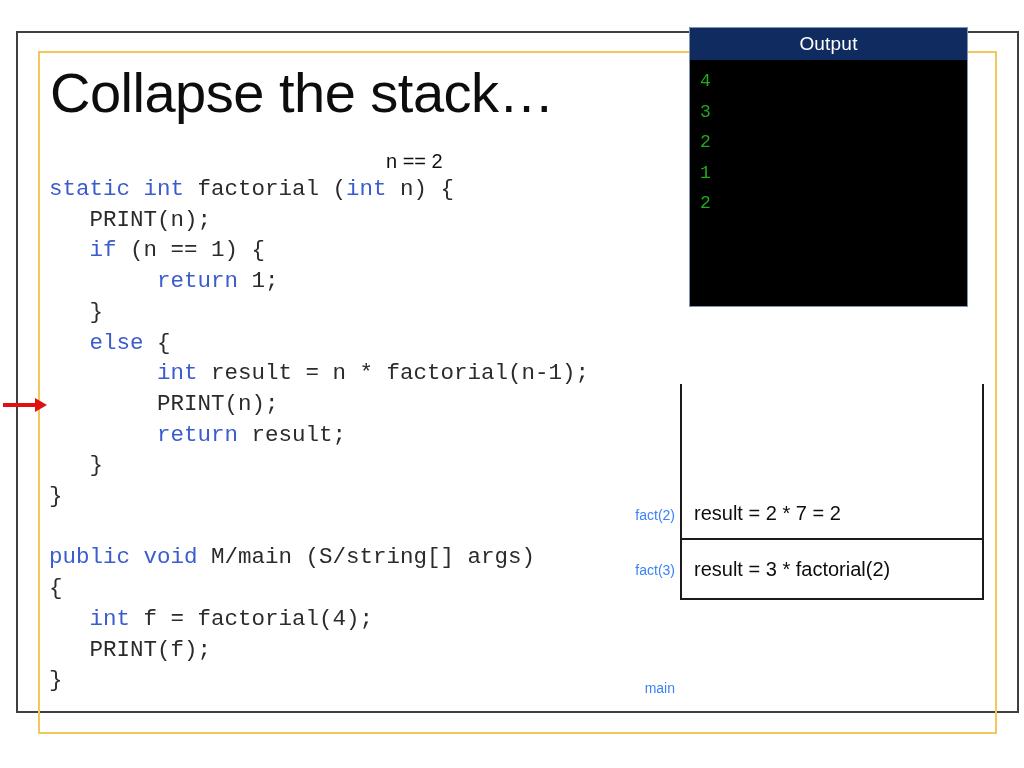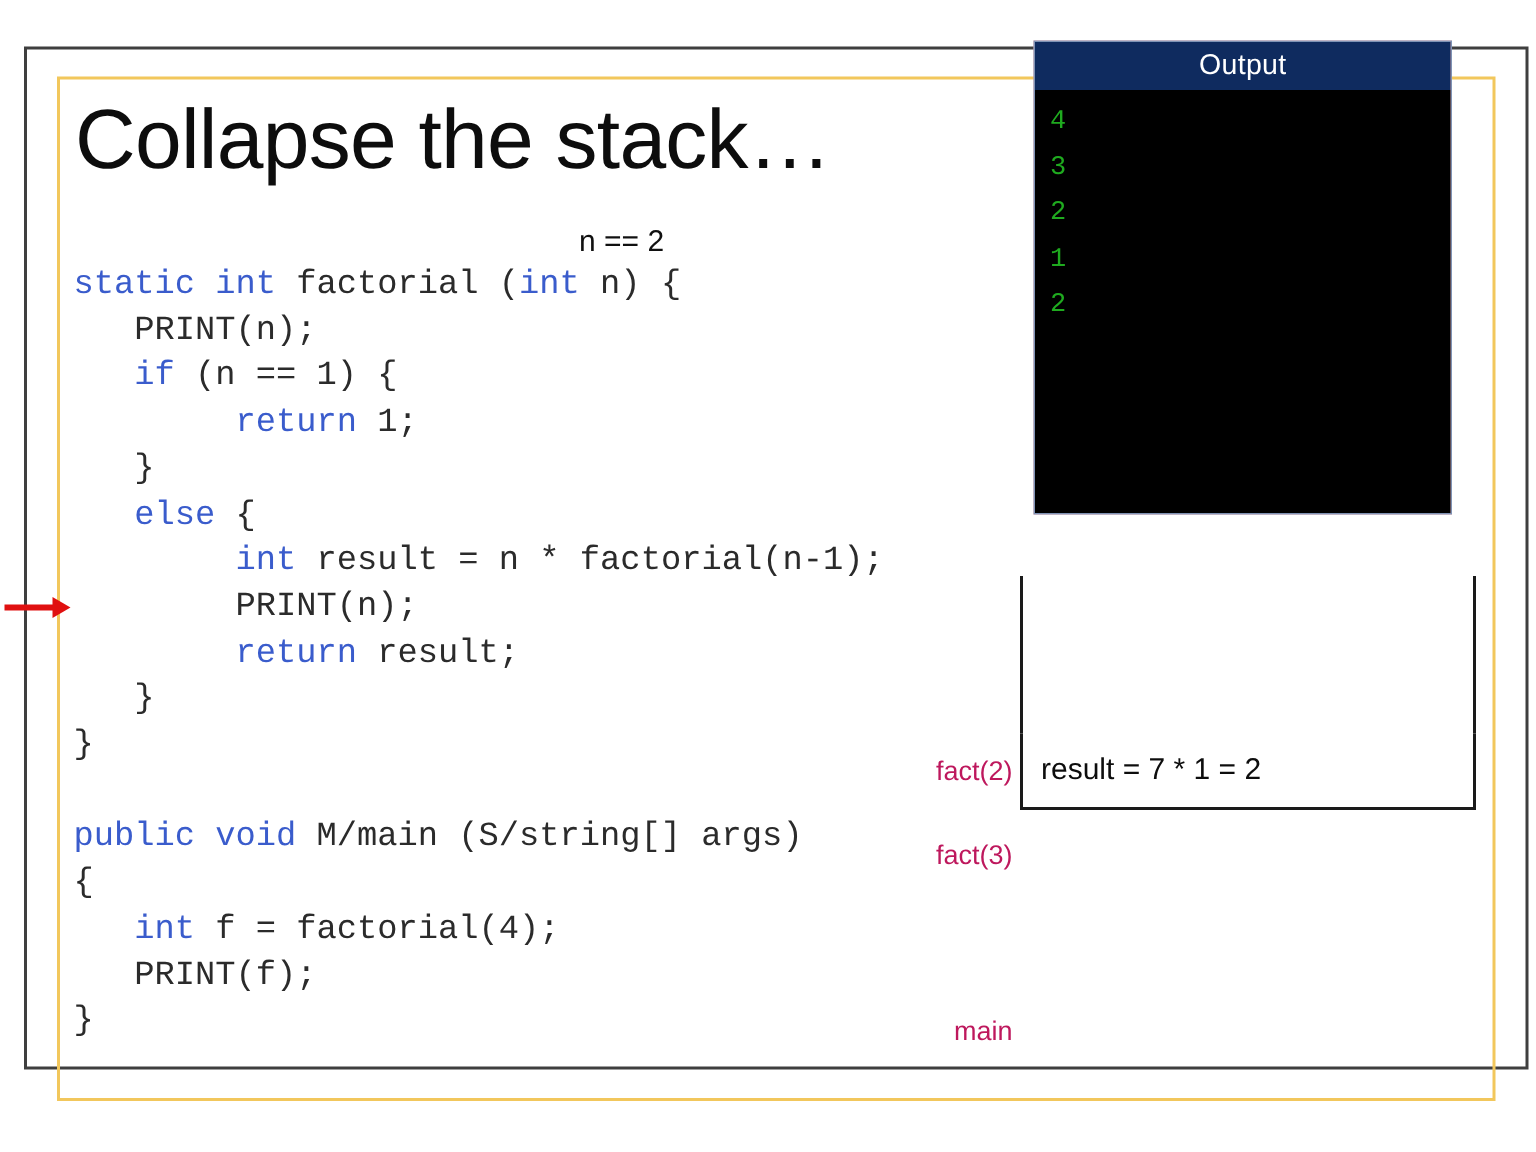--- a/index.html
+++ b/index.html
@@ -82,24 +82,24 @@
     width: 46px;
     height: 18px;
   }
 
   
   #output-window {
     position: absolute;
     left: 689px;
     top: 27px;
     width: 279px;
-    height: 316px;
+    height: 280px;
     border: 1px solid #7f93b5;
     box-sizing: border-box;
-    background: #fca5a5;
+    background: #f0abfc;
   }
   #output-titlebar {
     height: 32px;
     background: #0f2b5f;
     color: #ffffff;
     font-size: 19px;
     display: flex;
     align-items: center;
     justify-content: center;
     letter-spacing: 0.2px;
@@ -123,22 +123,22 @@
     width: 380px;
   }
   .stack-row {
     display: flex;
     align-items: stretch;
   }
   .stack-label {
     width: 76px;
     text-align: right;
     padding-right: 5px;
-    font-size: 18px;
-    color: #be185d;
+    font-size: 14px;
+    color: #3b82f6;
     display: flex;
     align-items: center;
     justify-content: flex-end;
     box-sizing: border-box;
   }
   .stack-cell {
     flex: 1;
     border: 2px solid #1a1a1a;
     border-top: none;
     padding-left: 12px;
@@ -185,23 +185,24 @@
     </div>
 </div>
 
 <div id="call-stack">
     <div class="stack-row empty-frame">
       <div class="stack-label"></div>
       <div class="stack-cell"></div>
     </div>
     <div class="stack-row r0">
       <div class="stack-label">fact(2)</div>
-      <div class="stack-cell">result = 7 * 1 = 2</div>
+      <div class="stack-cell">result = 2 * 7 = 2</div>
     </div>
     <div class="stack-row r1">
       <div class="stack-label">fact(3)</div>
+      <div class="stack-cell">result = 3 * factorial(2)</div>
     </div>
     <div class="stack-row r2">
     </div>
     <div class="stack-row r3">
       <div class="stack-label">main</div>
     </div>
   </div>
 
 </body></html>

